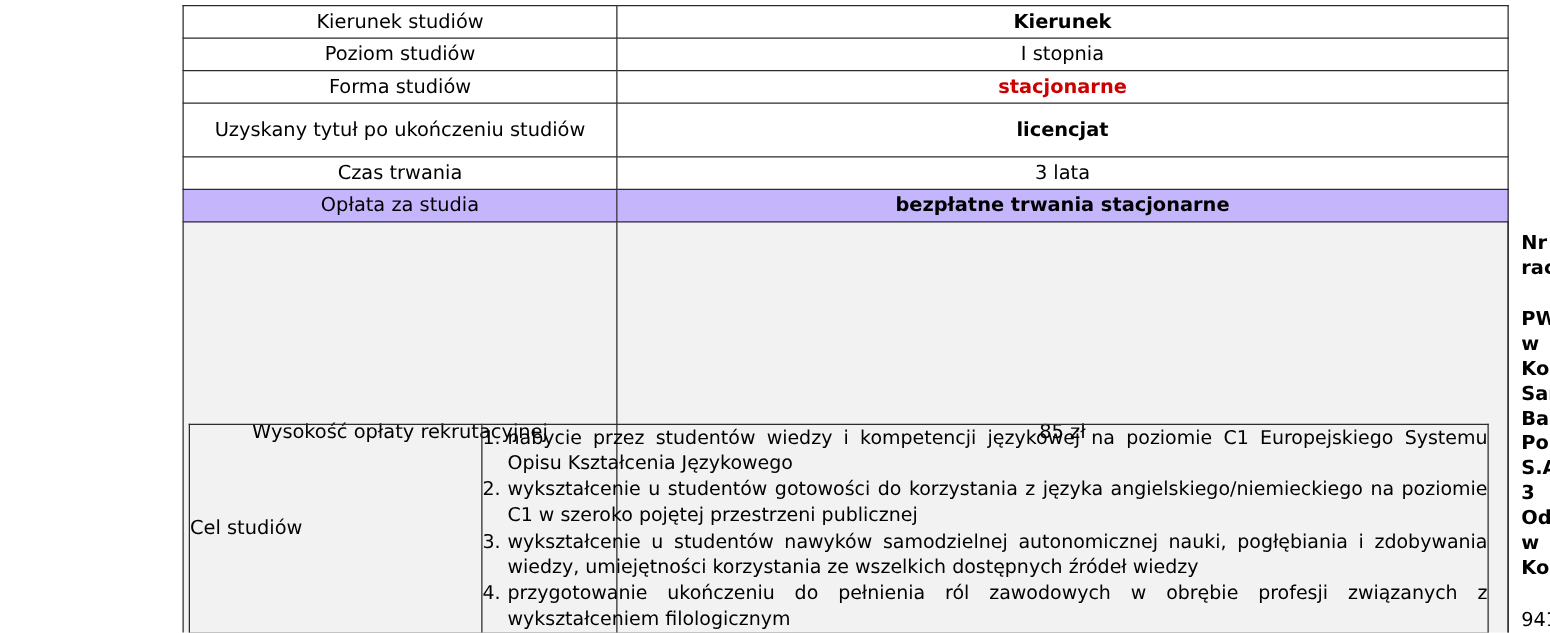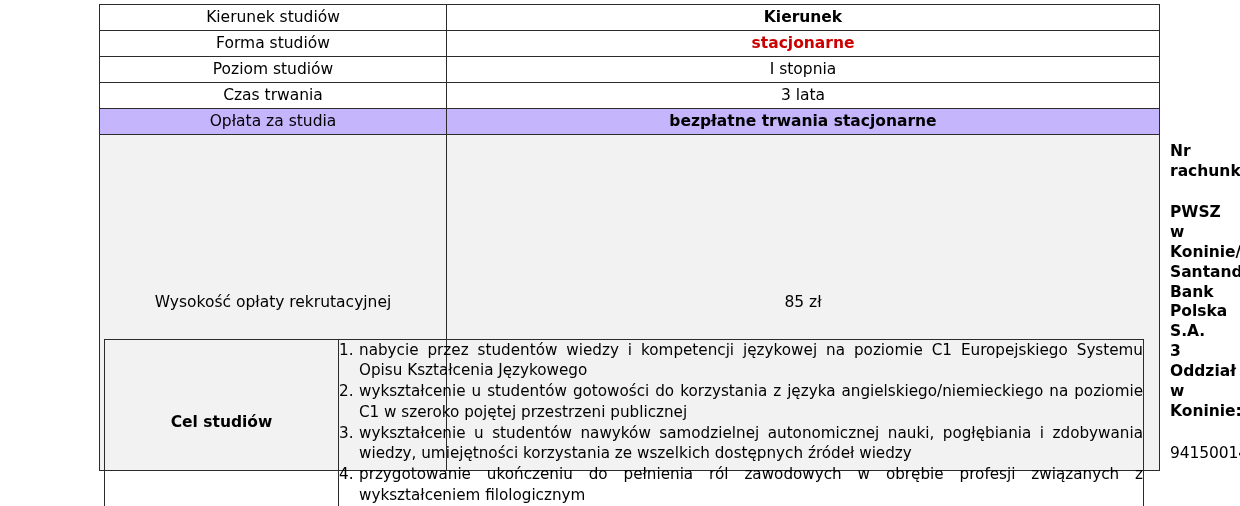--- a/index.html
+++ b/index.html
@@ -11,20 +11,21 @@
     width: 1240px;
     height: 506px;
     font-family: "DejaVu Sans", "Liberation Sans", sans-serif;
     color: #000000;
     overflow: hidden;
   }
   .page {
     position: relative;
     width: 1096px;
     height: 506px;
+    margin-left: 47px;
   }
 
   
   table.doc-table {
     border-collapse: collapse;
     table-layout: fixed;
     position: absolute;
   }
   table.doc-table td {
     border: 1px solid #2b2b2b;
@@ -90,22 +91,21 @@
   #table-goals {
     left: 104px;
     top: 339px;
     width: 1037px;
   }
   #table-goals td {
     vertical-align: middle;
   }
   .goals-label {
     width: 233px;
-    text-align: center;
-    font-weight: bold;
+    font-weight: normal;
     font-size: 15.5px;
   }
   .goals-body {
     width: 804px;
     padding: 4px 8px 4px 6px;
   }
   ol.goals-list {
     list-style: none;
     margin: 0;
     padding: 0;
@@ -134,26 +134,30 @@
 
 <div class="page">
 
   <table class="doc-table" id="table-basic">
     <tbody>
       <tr class="row-std">
         <td class="col-label cell-label">Kierunek studiów</td>
         <td class="col-value cell-value v-bold">Kierunek</td>
       </tr>
       <tr class="row-std">
+        <td class="col-label cell-label">Poziom studiów</td>
+        <td class="col-value cell-value">I stopnia</td>
+      </tr>
+      <tr class="row-std">
         <td class="col-label cell-label">Forma studiów</td>
         <td class="col-value cell-value v-red">stacjonarne</td>
       </tr>
-      <tr class="row-std">
-        <td class="col-label cell-label">Poziom studiów</td>
-        <td class="col-value cell-value">I stopnia</td>
+      <tr class="row-tall">
+        <td class="col-label cell-label">Uzyskany tytuł po ukończeniu studiów</td>
+        <td class="col-value cell-value v-bold">licencjat</td>
       </tr>
       <tr class="row-std">
         <td class="col-label cell-label">Czas trwania</td>
         <td class="col-value cell-value">3 lata</td>
       </tr>
       <tr class="row-std shaded">
         <td class="col-label cell-label">Opłata za studia</td>
         <td class="col-value cell-value v-bold">bezpłatne trwania stacjonarne</td>
       </tr>
       <tr class="fee-row">

